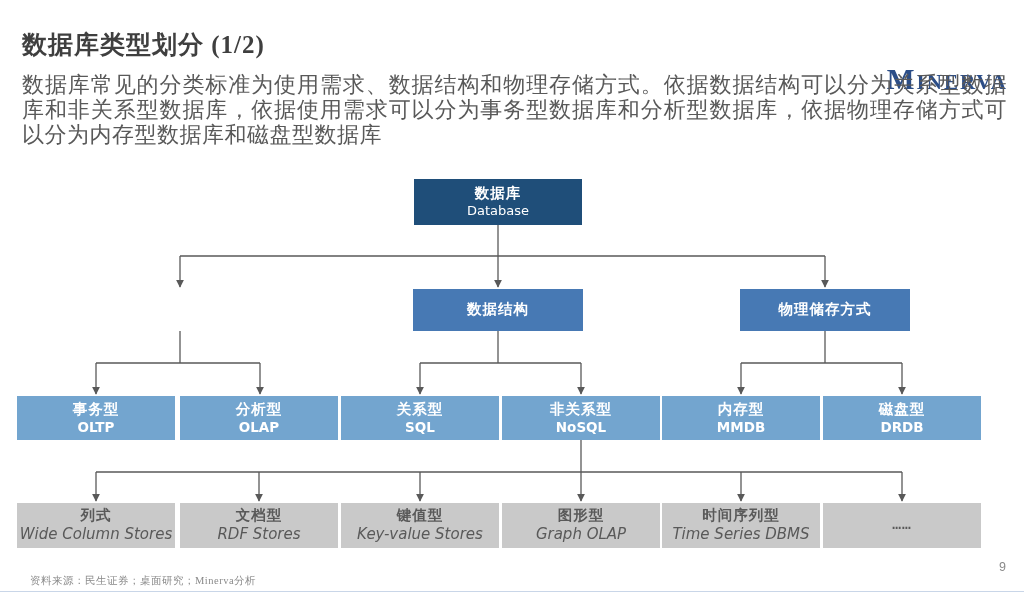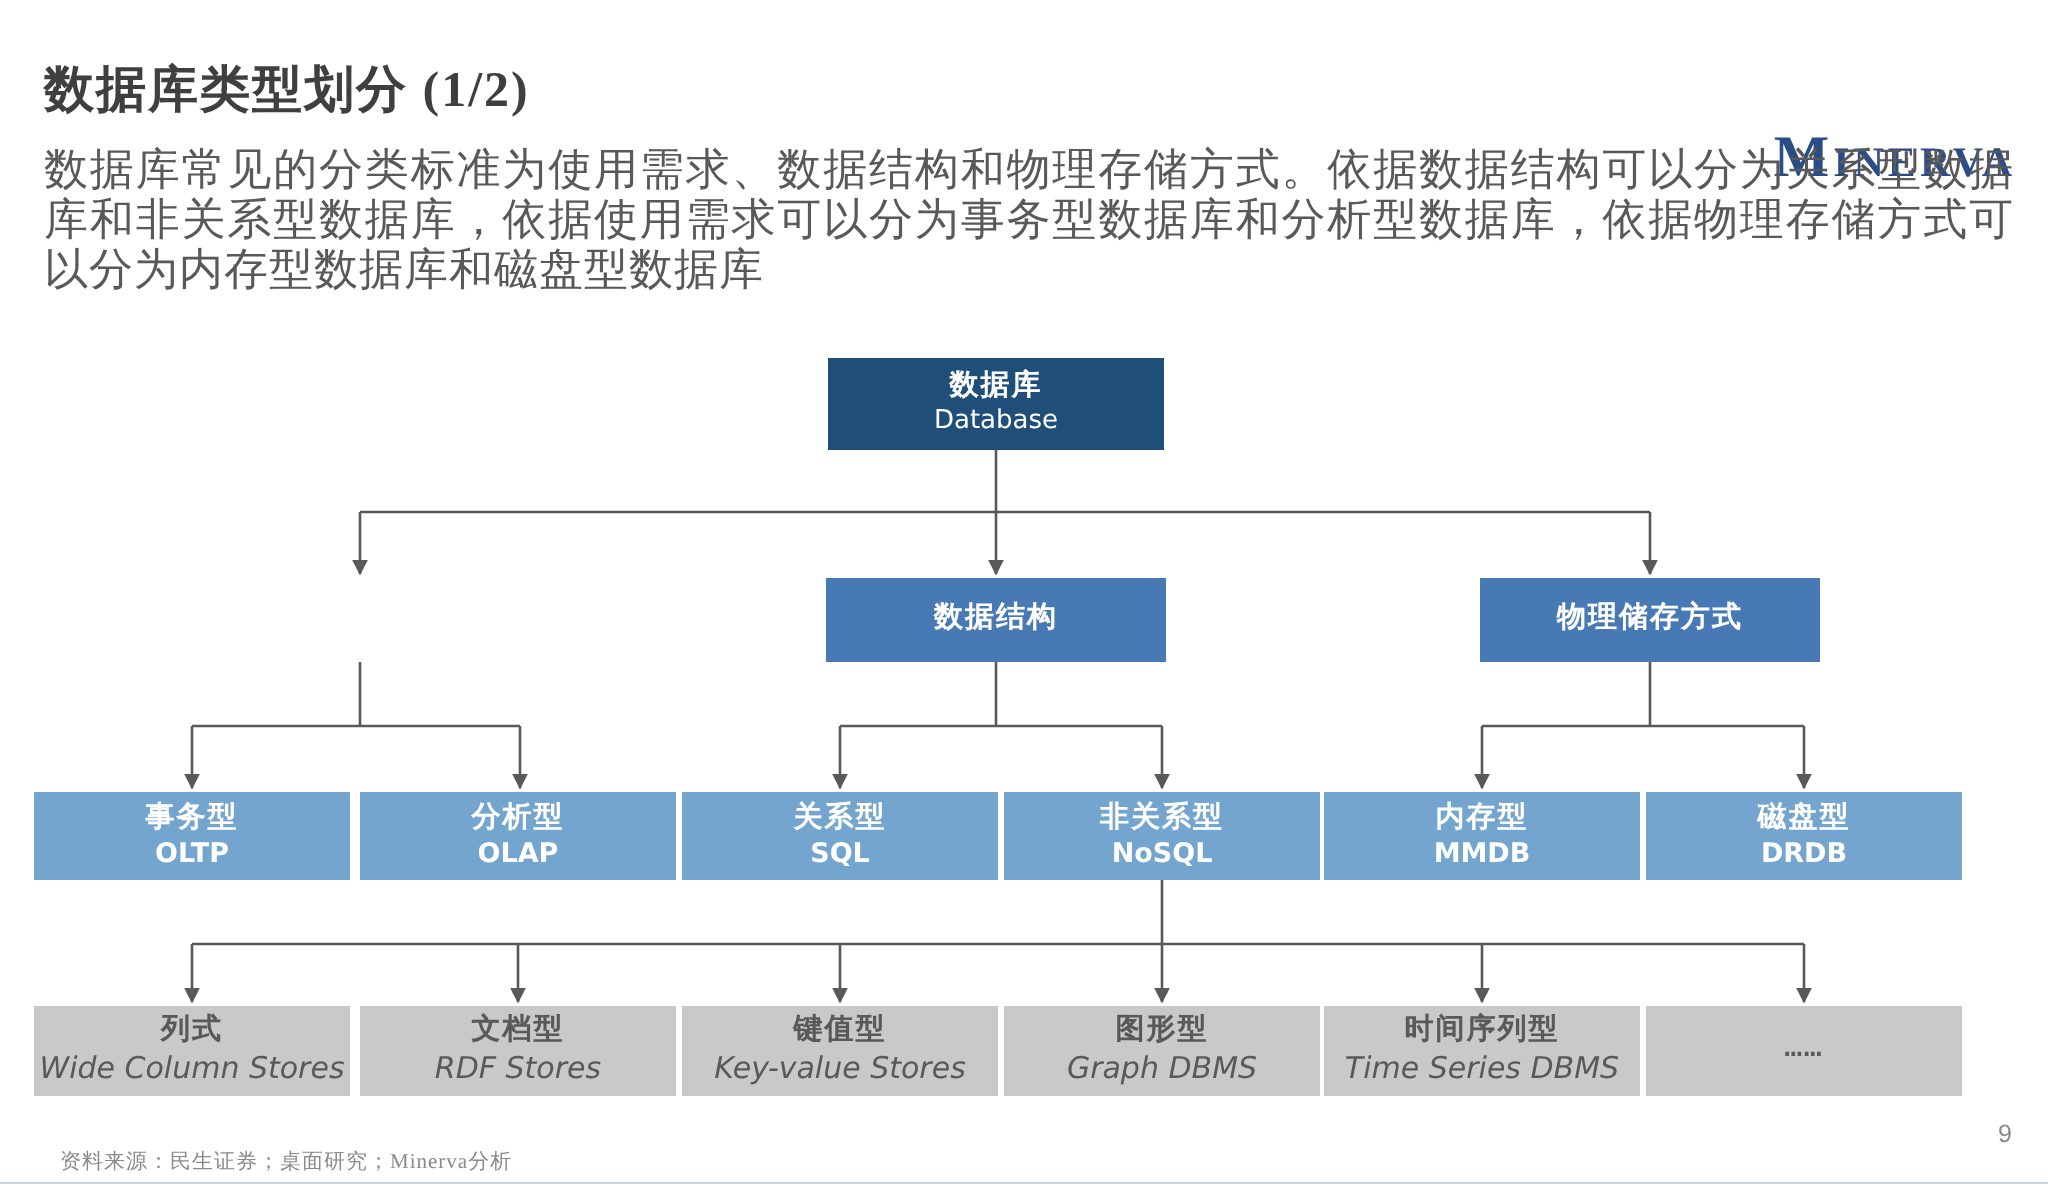--- a/index.html
+++ b/index.html
@@ -160,21 +160,21 @@
   <div class="node l4-node" id="l4-1">
     <span class="zh">文档型</span>
     <span class="en">RDF Stores</span>
   </div>
   <div class="node l4-node" id="l4-2">
     <span class="zh">键值型</span>
     <span class="en">Key-value Stores</span>
   </div>
   <div class="node l4-node" id="l4-3">
     <span class="zh">图形型</span>
-    <span class="en">Graph DBMS</span>
+    <span class="en">Graph OLAP</span>
   </div>
   <div class="node l4-node" id="l4-4">
     <span class="zh">时间序列型</span>
     <span class="en">Time Series DBMS</span>
   </div>
   <div class="node l4-node" id="l4-5">
     <span class="zh">……</span>
 
   </div>
 

